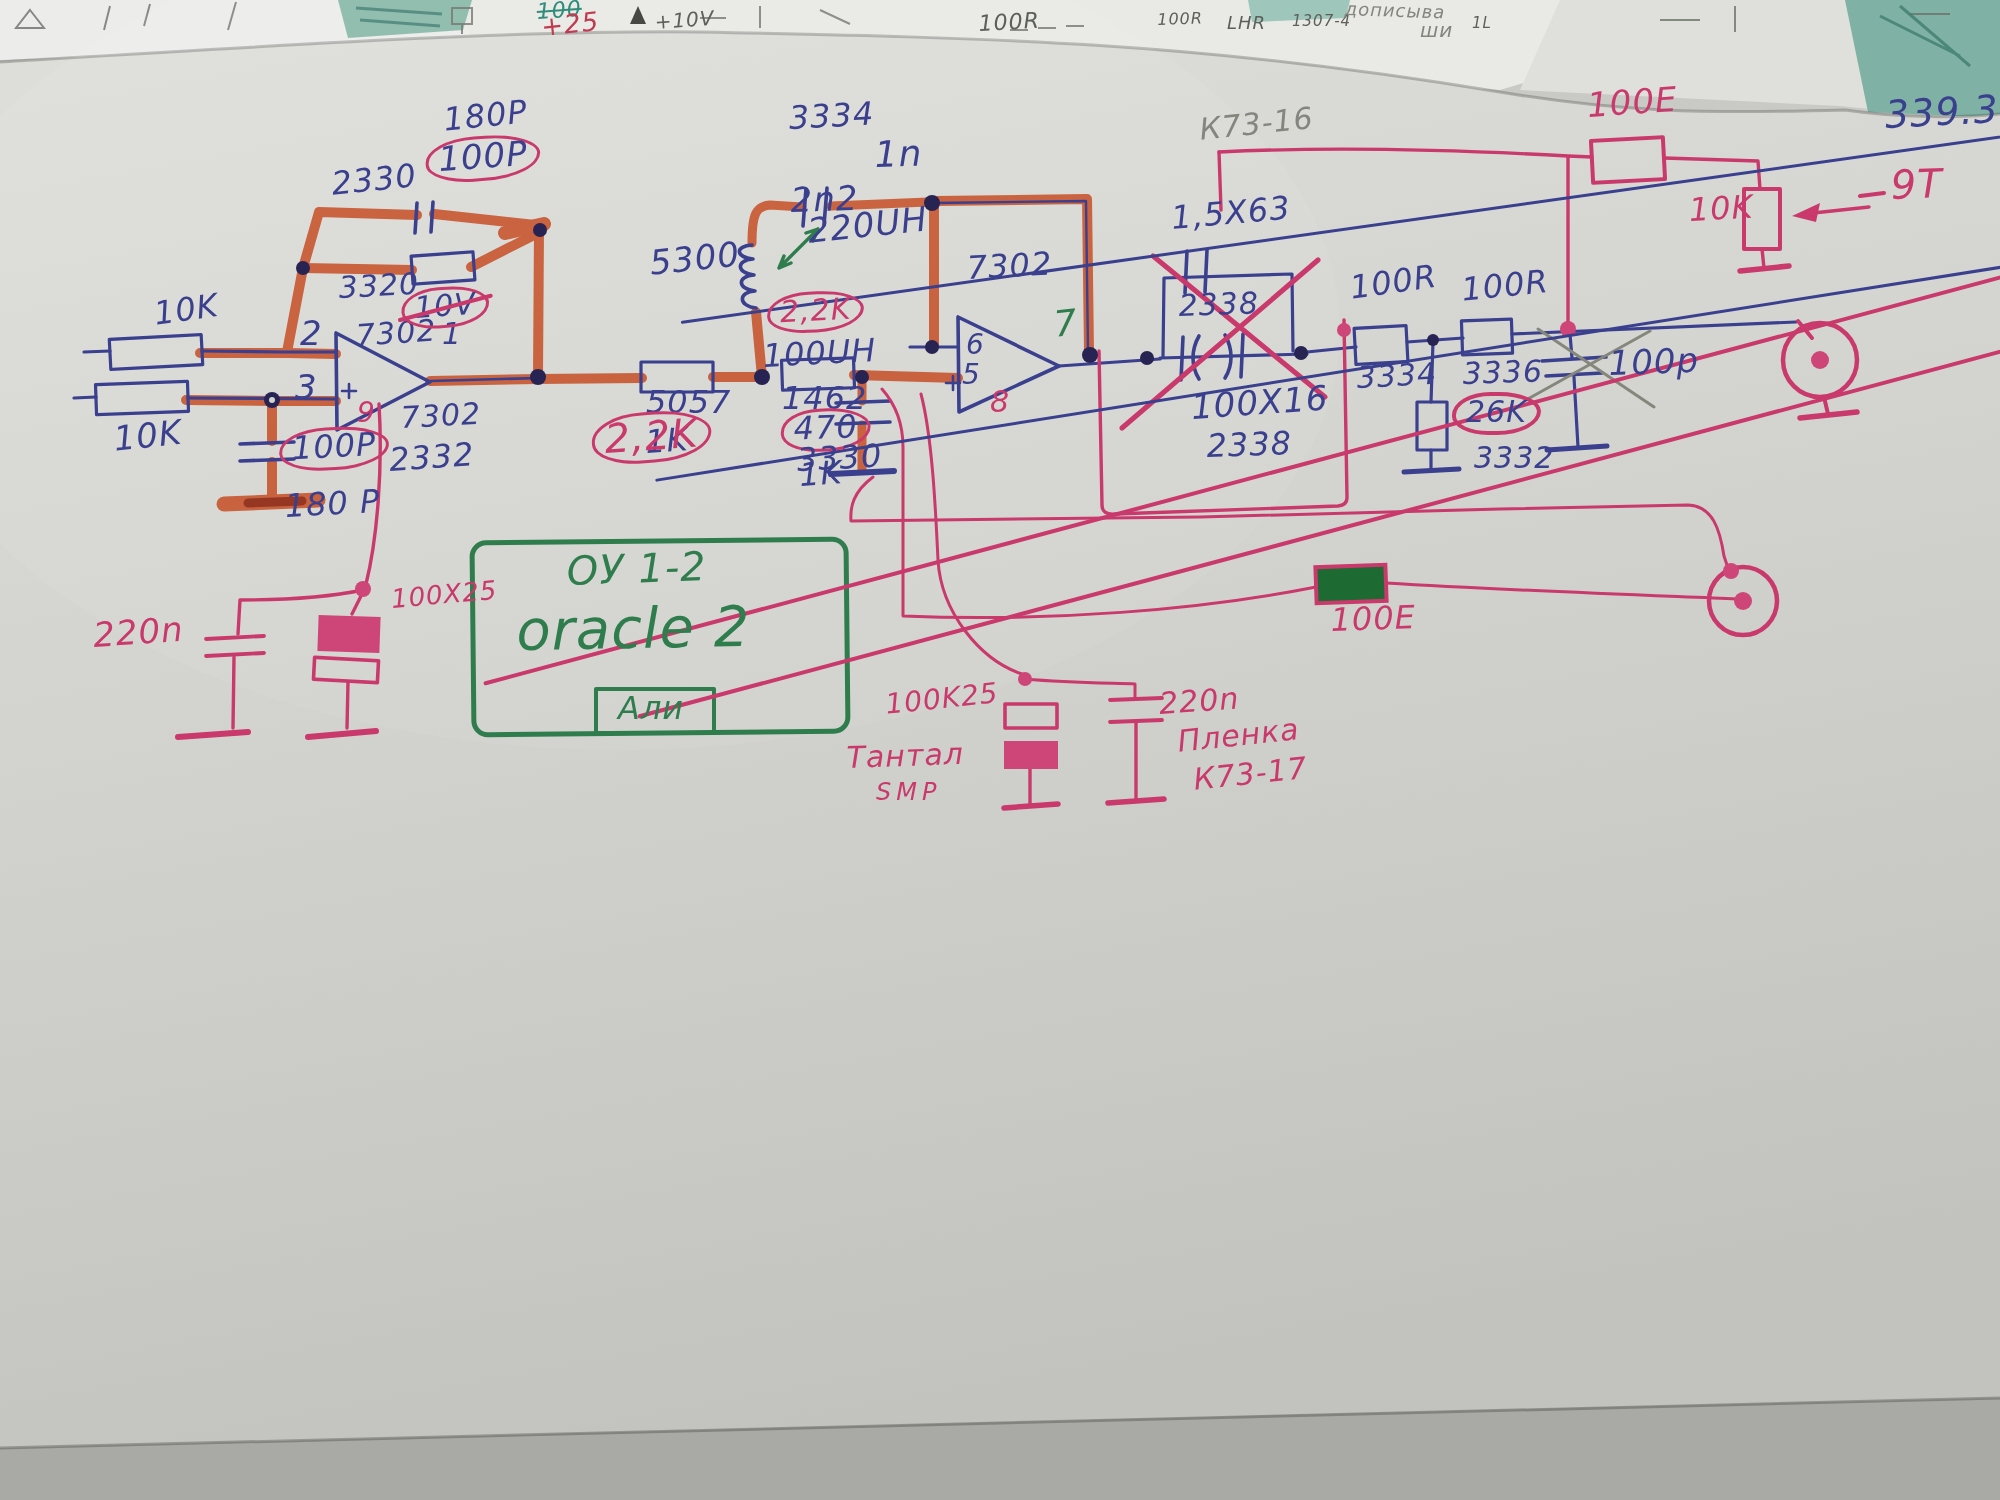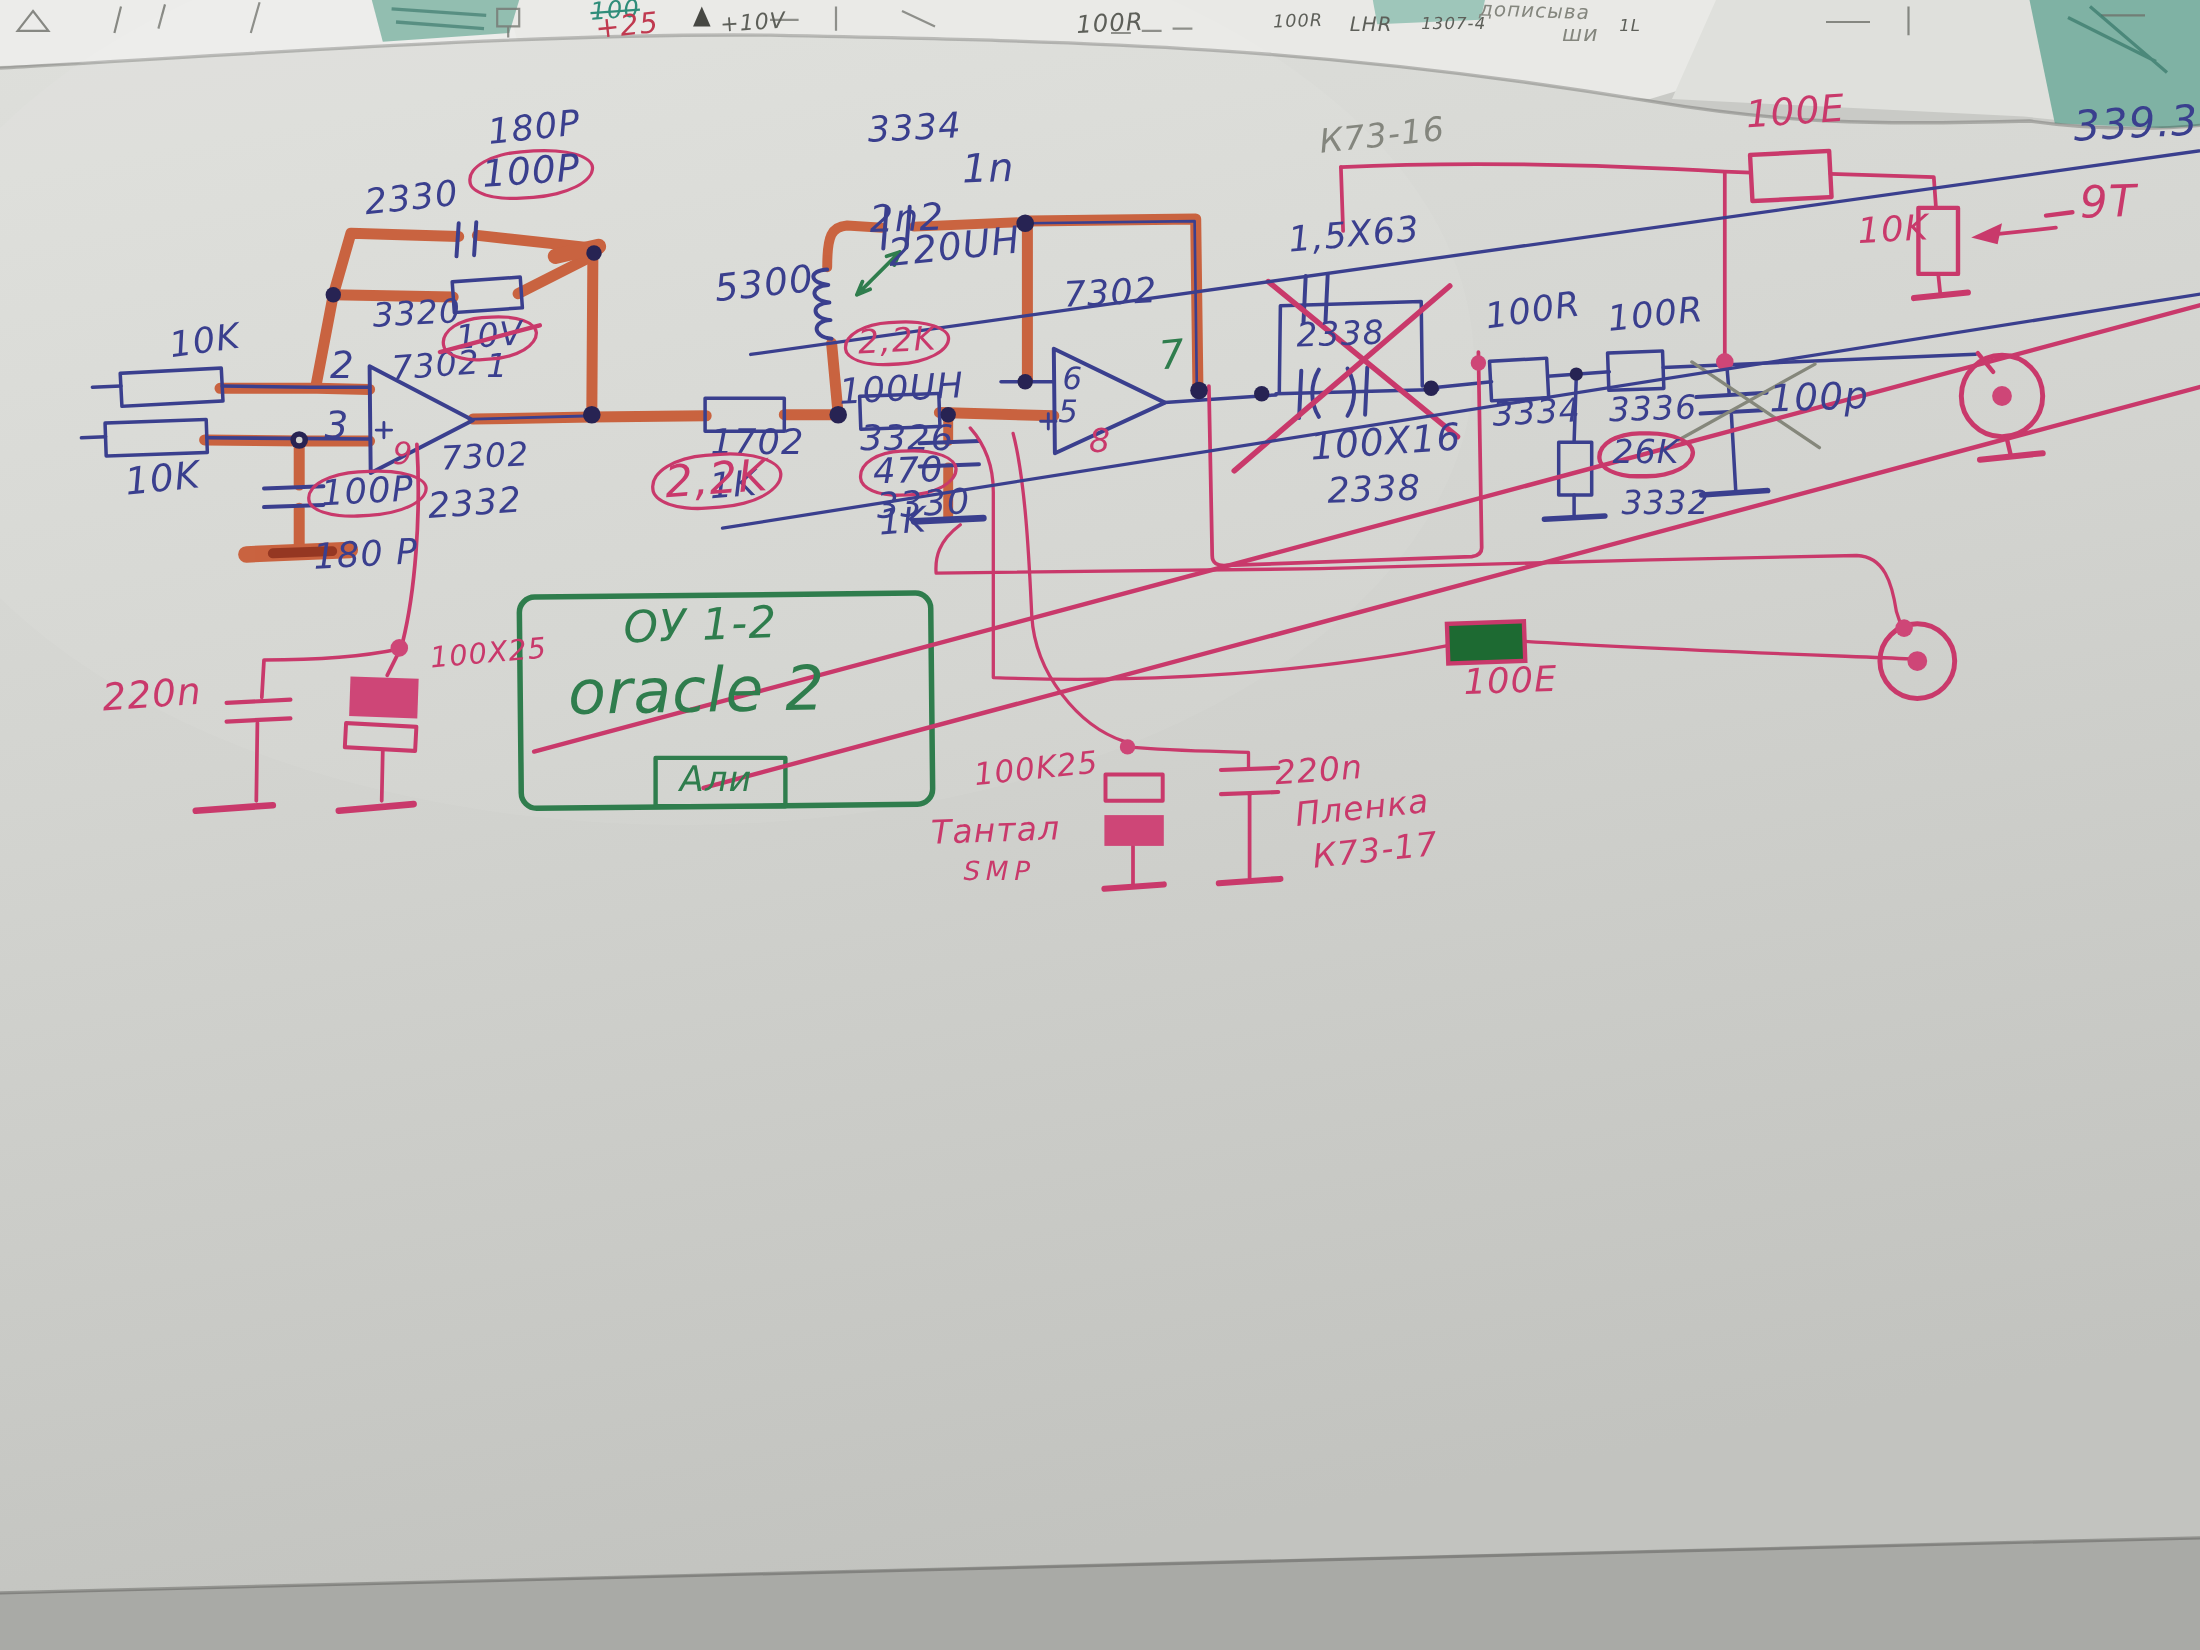--- a/index.html
+++ b/index.html
@@ -276,24 +276,24 @@
 
   
   <div class="lb c-blue" style="left:788px;top:102px;font-size:32px;transform:rotate(-3deg)">3334</div>
   <div class="lb c-blue strike-b" style="left:790px;top:142px;font-size:34px;transform:rotate(-2deg)">2n2</div>
   <div class="lb c-blue" style="left:874px;top:136px;font-size:36px;transform:rotate(-2deg)">1n</div>
   <div class="lb c-blue" style="left:648px;top:246px;font-size:34px;transform:rotate(-6deg)">5300</div>
   <div class="lb c-blue" style="left:806px;top:214px;font-size:34px;transform:rotate(-6deg)">220UH</div>
   <div class="lb c-blue strike-b" style="left:762px;top:264px;font-size:32px;transform:rotate(-3deg)">100UH</div>
   <div class="lb c-pink circ" style="left:766px;top:294px;font-size:30px;transform:rotate(-3deg)">2,2K</div>
   <div class="lb c-blue strike-p" style="left:644px;top:316px;font-size:32px;transform:rotate(-4deg)">1K</div>
-  <div class="lb c-blue" style="left:646px;top:386px;font-size:32px">1702</div>
+  <div class="lb c-blue" style="left:646px;top:386px;font-size:32px">5057</div>
   <div class="lb c-pink circ" style="left:590px;top:416px;font-size:40px;transform:rotate(-4deg)">2,2K</div>
   <div class="lb c-blue strike-p" style="left:798px;top:316px;font-size:32px;transform:rotate(-4deg)">1K</div>
-  <div class="lb c-blue" style="left:782px;top:382px;font-size:32px">3326</div>
+  <div class="lb c-blue" style="left:782px;top:382px;font-size:32px">1462</div>
   <div class="lb c-blue circ" style="left:780px;top:410px;font-size:32px;transform:rotate(-2deg)">470</div>
   <div class="lb c-blue" style="left:796px;top:444px;font-size:32px;transform:rotate(-3deg)">3330</div>
   <div class="lb c-blue" style="left:966px;top:252px;font-size:32px;transform:rotate(-3deg)">7302</div>
   <div class="lb c-blue" style="left:966px;top:330px;font-size:28px">6</div>
   <div class="lb c-blue" style="left:962px;top:360px;font-size:28px">5</div>
   <div class="lb c-pink" style="left:990px;top:386px;font-size:30px">8</div>
   <div class="lb c-green" style="left:1052px;top:306px;font-size:36px;transform:rotate(-6deg)">7</div>
 
   
   <div class="lb c-pencil" style="left:1198px;top:114px;font-size:30px;transform:rotate(-6deg)">К73-16</div>

